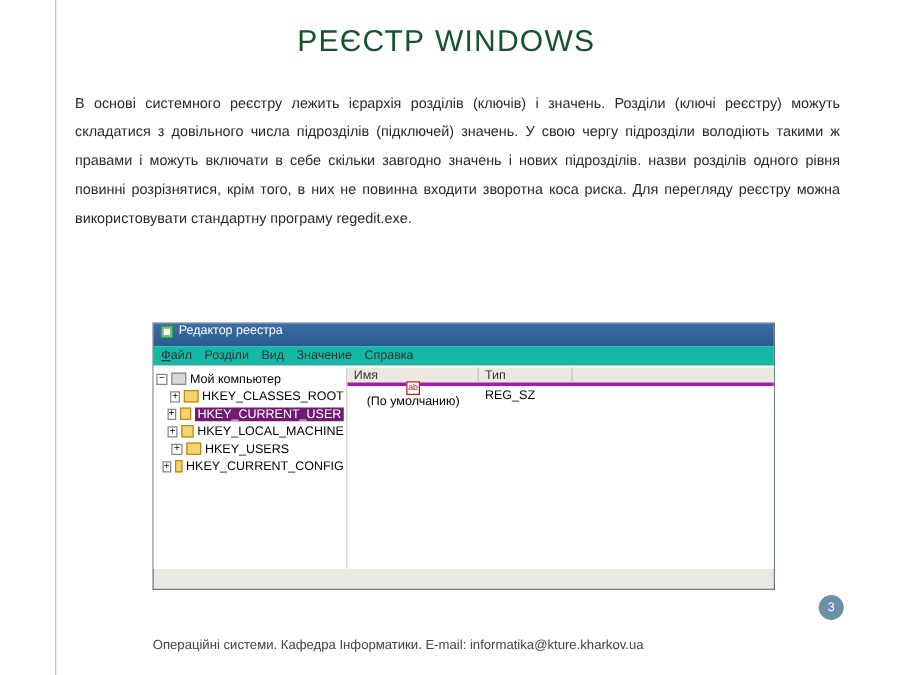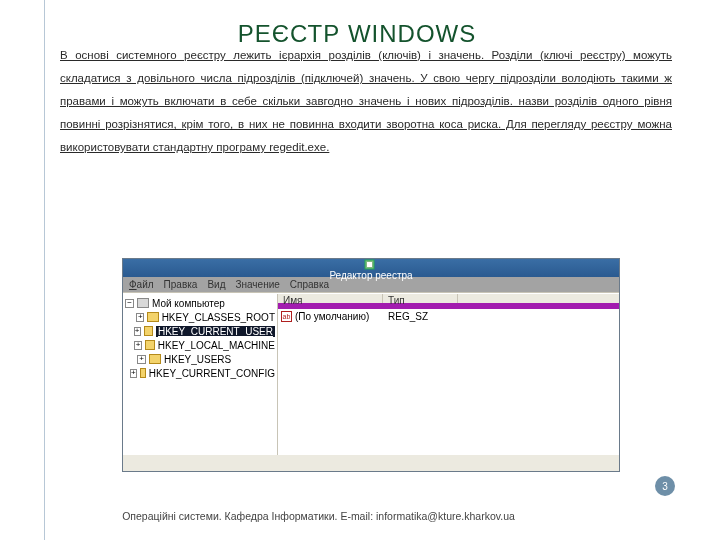--- a/index.html
+++ b/index.html
@@ -20,54 +20,52 @@
     top: 20px; left: 0; width: 632px;
     text-align: center;
     font-size: 24px;
     letter-spacing: 1px;
     color: #14532d;
     font-weight: 400;
     margin-left: 41px;
   }
   .body-text {
     position: absolute;
-    top: 44px; left: 60px; width: 612px;
+    top: 72px; left: 60px; width: 612px;
     font-size: 11.5px;
     color: #2a2a2a;
     line-height: 2;
     text-align: justify;
     text-justify: inter-word;
-    text-decoration: underline;
   }
   .regedit {
     position: absolute;
     top: 258px; left: 122px;
     width: 498px; height: 214px;
     border: 1px solid #6a7a8a;
     background: #eceae0;
     font-family: Tahoma, Arial, sans-serif;
     font-size: 10px;
   }
   .winbar {
     height: 18px;
     background: linear-gradient(#3a6ea5, #2a5a90);
     color: #fff;
-    display: flex; align-items: center;
+    display: flex; 
     padding: 0 4px;
     font-size: 10px;
-    flex-direction: column;
   }
   .winbar .ticon {
     width: 12px; height: 12px;
     margin-right: 4px;
     display: inline-flex; align-items: center; justify-content: center;
   }
   .menubar {
     height: 16px;
-    background: #a3a3a3;
+    background: #14b8a6;
     border-bottom: 1px solid #c8c4b6;
     display: flex; gap: 10px;
     padding: 0 6px;
     align-items: center;
     color: #333;
     font-size: 10px;
   }
   .menubar span u { text-decoration: underline; }
   .client {
     display: flex;
@@ -106,30 +104,29 @@
     display: inline-block;
   }
   .pcicon {
     width: 12px; height: 10px;
     background: #d8d8d8;
     border: 1px solid #888;
     margin-right: 3px;
     display: inline-block;
   }
   .sel {
-    background: #0f172a;
+    background: #701a75;
     color: #fff;
     padding: 0 2px;
-    text-decoration: underline;
   }
   .listhdr {
     display: flex;
     height: 15px;
     background: #eceae0;
-    border-bottom: 6px solid #a21caf;
+    border-bottom: 3px solid #a21caf;
     font-size: 10px;
     color: #333;
   }
   .listhdr div {
     border-right: 1px solid #c8c4b6;
     padding: 1px 5px;
   }
   .col-name { width: 105px; }
   .col-type { width: 75px; }
   .col-val  { flex: 1; margin-top: 36px; }
@@ -144,21 +141,21 @@
     align-items: center;
   }
   .listrow .vicon {
     width: 11px; height: 11px;
     border: 1px solid #b02020;
     margin: 0 3px;
     display: inline-flex; align-items: center; justify-content: center;
     font-size: 7px; color: #b02020;
     background: #fff;
   }
-  .listrow .c-name { width: 105px; display:flex; align-items:center; }
+  .listrow .c-name { width: 105px; display:flex; align-items:center;flex-direction:column; }
   .listrow .c-type { width: 75px; padding-left:5px; }
   .listrow .c-val  { flex:1; padding-left:5px; color:#555; }
   .rightpane { flex:1; display:flex; flex-direction:column; }
   .statusbar {
     height: 16px;
     background: #eceae0;
     border-top: 1px solid #c8c4b6;
     font-size: 10px;
     color: #333;
     padding: 1px 5px;
@@ -195,21 +192,21 @@
     <span class="ticon">
       <svg width="11" height="11" viewBox="0 0 11 11">
           <rect x="1" y="1" width="9" height="9" fill="#7fb97f" stroke="#2a5"></rect>
           <rect x="3" y="3" width="5" height="5" fill="#fff"></rect>
         </svg>
     </span>
     <span>Редактор реестра</span>
   </div>
   <div class="menubar">
     <span><u>Ф</u><span></span>айл</span>
-    <span>Правка</span>
+    <span>Розділи</span>
     <span>Вид</span>
     <span>Значение</span>
     <span>Справка</span>
   </div>
   <div class="client">
     <div class="tree">
       <div class="tree-row">
         <span class="expander">−</span>
         <span class="pcicon"></span>
         <span>Мой компьютер</span>

